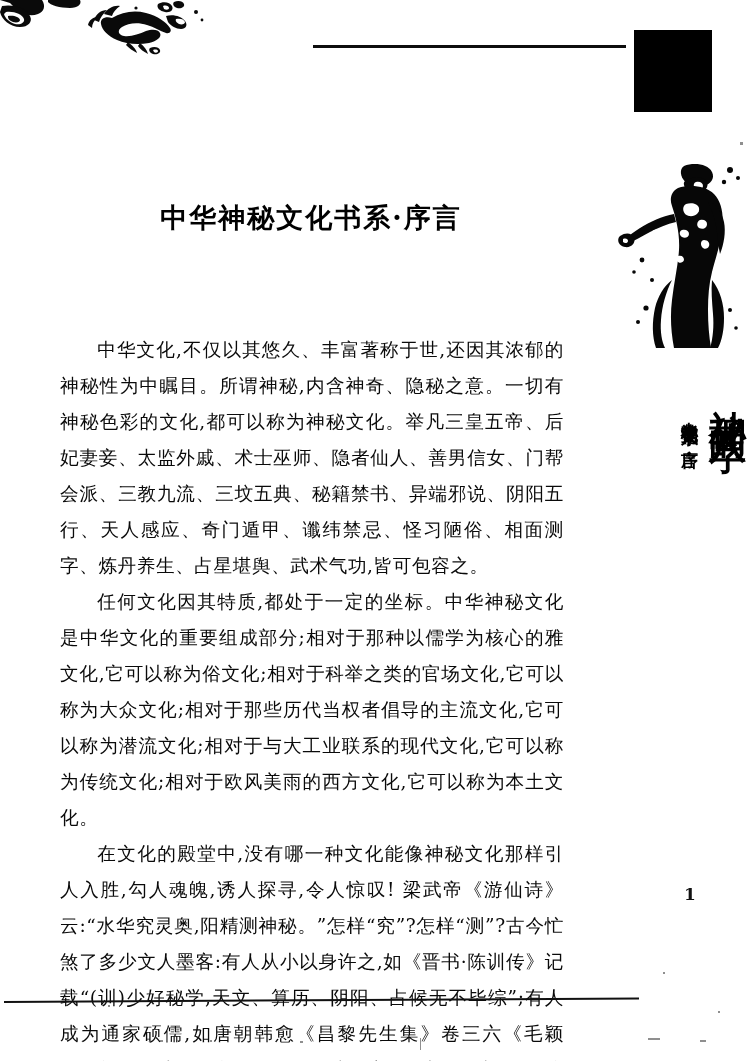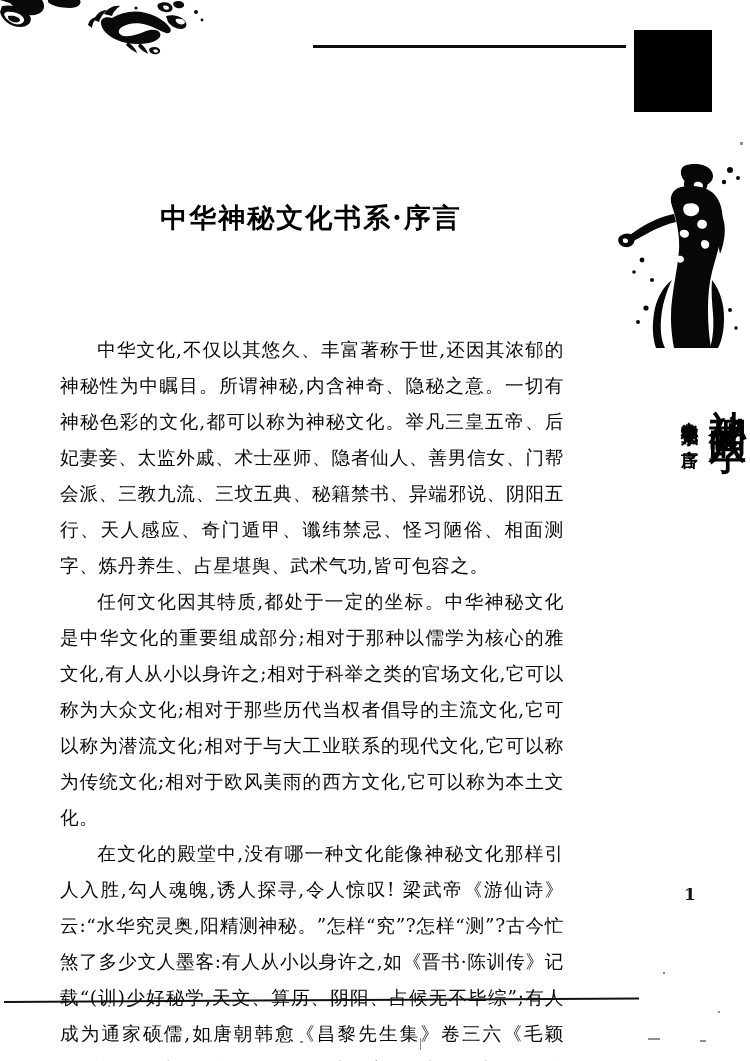--- a/index.html
+++ b/index.html
@@ -241,21 +241,21 @@
   <div class="spine-block">
     <div class="spine-series">中华神秘文化书系·序言</div>
     <div class="spine-title">神秘的八字</div>
   </div>
 
   <div class="article">
     <h1 class="doc-title">中华神秘文化书系·序言</h1>
 
     <div class="body-text">
       <p class="para">中华文化,不仅以其悠久、丰富著称于世,还因其浓郁的神秘性为中瞩目。所谓神秘,内含神奇、隐秘之意。一切有神秘色彩的文化,都可以称为神秘文化。举凡三皇五帝、后妃妻妾、太监外戚、术士巫师、隐者仙人、善男信女、门帮会派、三教九流、三坟五典、秘籍禁书、异端邪说、阴阳五行、天人感应、奇门遁甲、谶纬禁忌、怪习陋俗、相面测字、炼丹养生、占星堪舆、武术气功,皆可包容之。</p>
-      <p class="para">任何文化因其特质,都处于一定的坐标。中华神秘文化是中华文化的重要组成部分;相对于那种以儒学为核心的雅文化,有人从小以身许之;相对于科举之类的官场文化,它可以称为大众文化;相对于那些历代当权者倡导的主流文化,它可以称为潜流文化;相对于与大工业联系的现代文化,它可以称为传统文化;相对于欧风美雨的西方文化,它可以称为本土文化。</p>
+      <p class="para">任何文化因其特质,都处于一定的坐标。中华神秘文化是中华文化的重要组成部分;相对于那种以儒学为核心的雅文化,它可以称为俗文化;相对于科举之类的官场文化,它可以称为大众文化;相对于那些历代当权者倡导的主流文化,它可以称为潜流文化;相对于与大工业联系的现代文化,它可以称为传统文化;相对于欧风美雨的西方文化,它可以称为本土文化。</p>
       <p class="para">在文化的殿堂中,没有哪一种文化能像神秘文化那样引人入胜,勾人魂魄,诱人探寻,令人惊叹! 梁武帝《游仙诗》云:“水华究灵奥,阳精测神秘。”怎样“究”?怎样“测”?古今忙煞了多少文人墨客:有人从小以身许之,如《晋书·陈训传》记载“(训)少好秘学,天文、算历、阴阳、占候无不毕综”;有人成为通家硕儒,如唐朝韩愈《昌黎先生集》卷三六《毛颖传》记:“颖为人强记而便敏,自结绳之代,以及秦事,无不纂录。阴阳、卜筮、占相、医方、族氏、山经、地志、字书、图画、九流百家、天人之书,及至浮图、老子、外国之说,皆所详悉。”</p>
     </div>
   </div>
 
   <div class="page-number">1</div>
 
   <div class="bottom-rule"></div>
 
   <div class="speck" style="left:108px;top:1005px;width:2px;height:2px;"></div>
   <div class="speck" style="left:160px;top:1040px;width:3px;height:2px;"></div>

